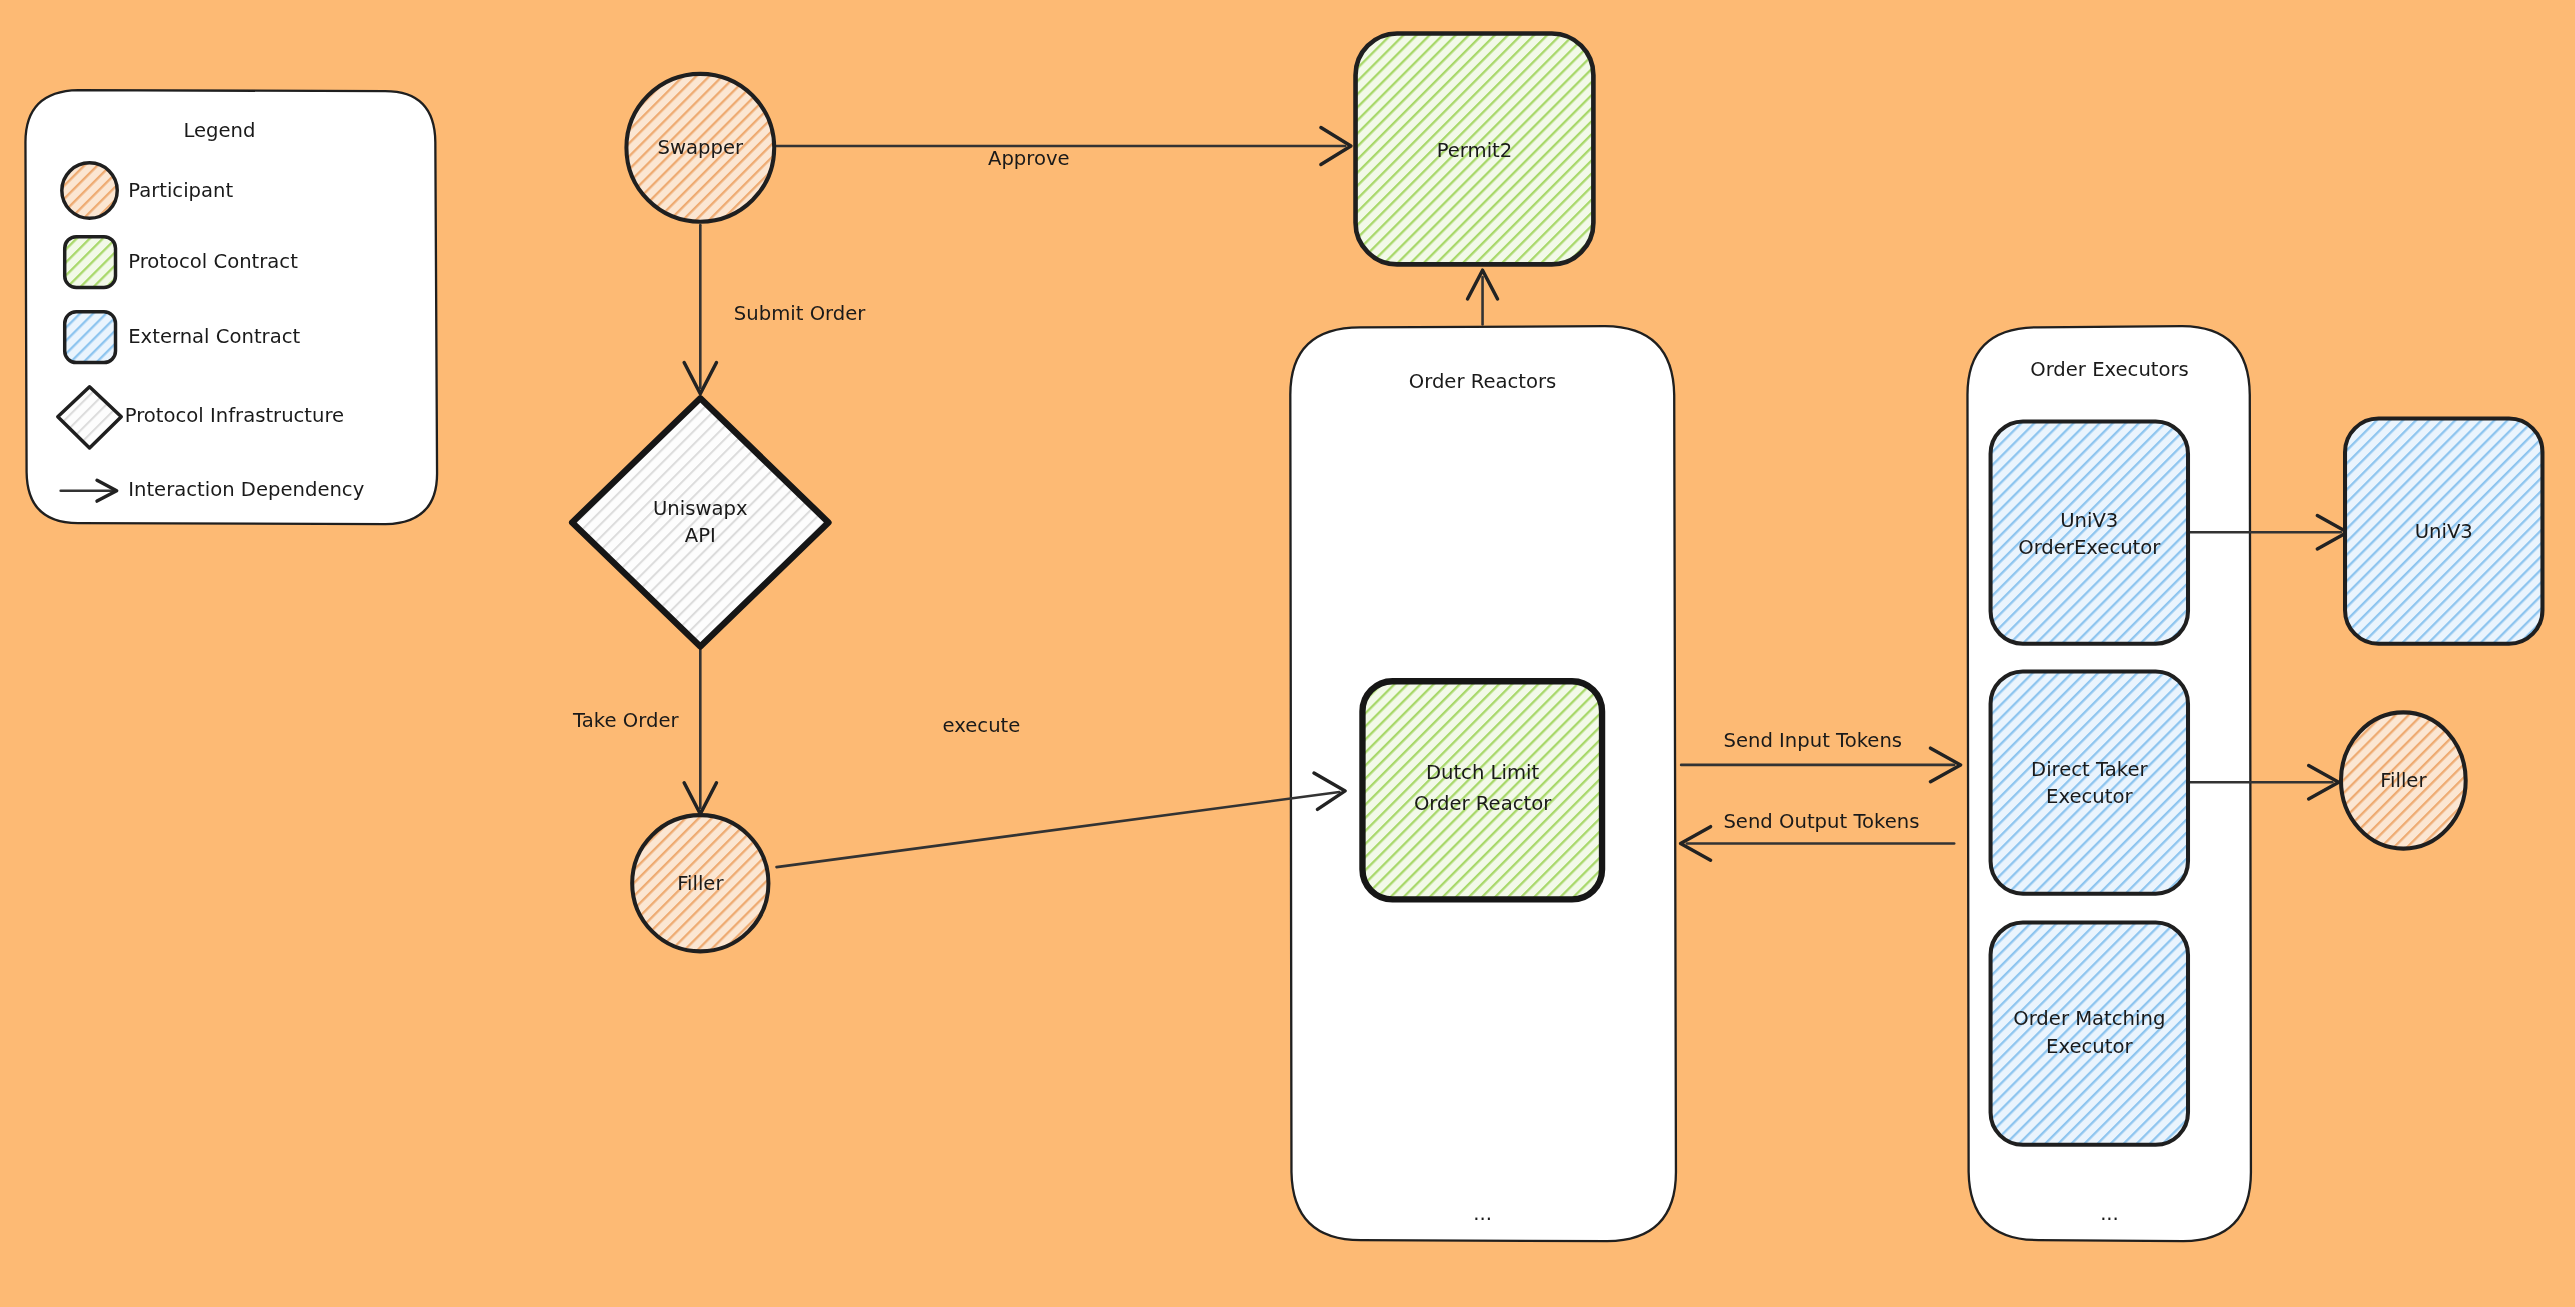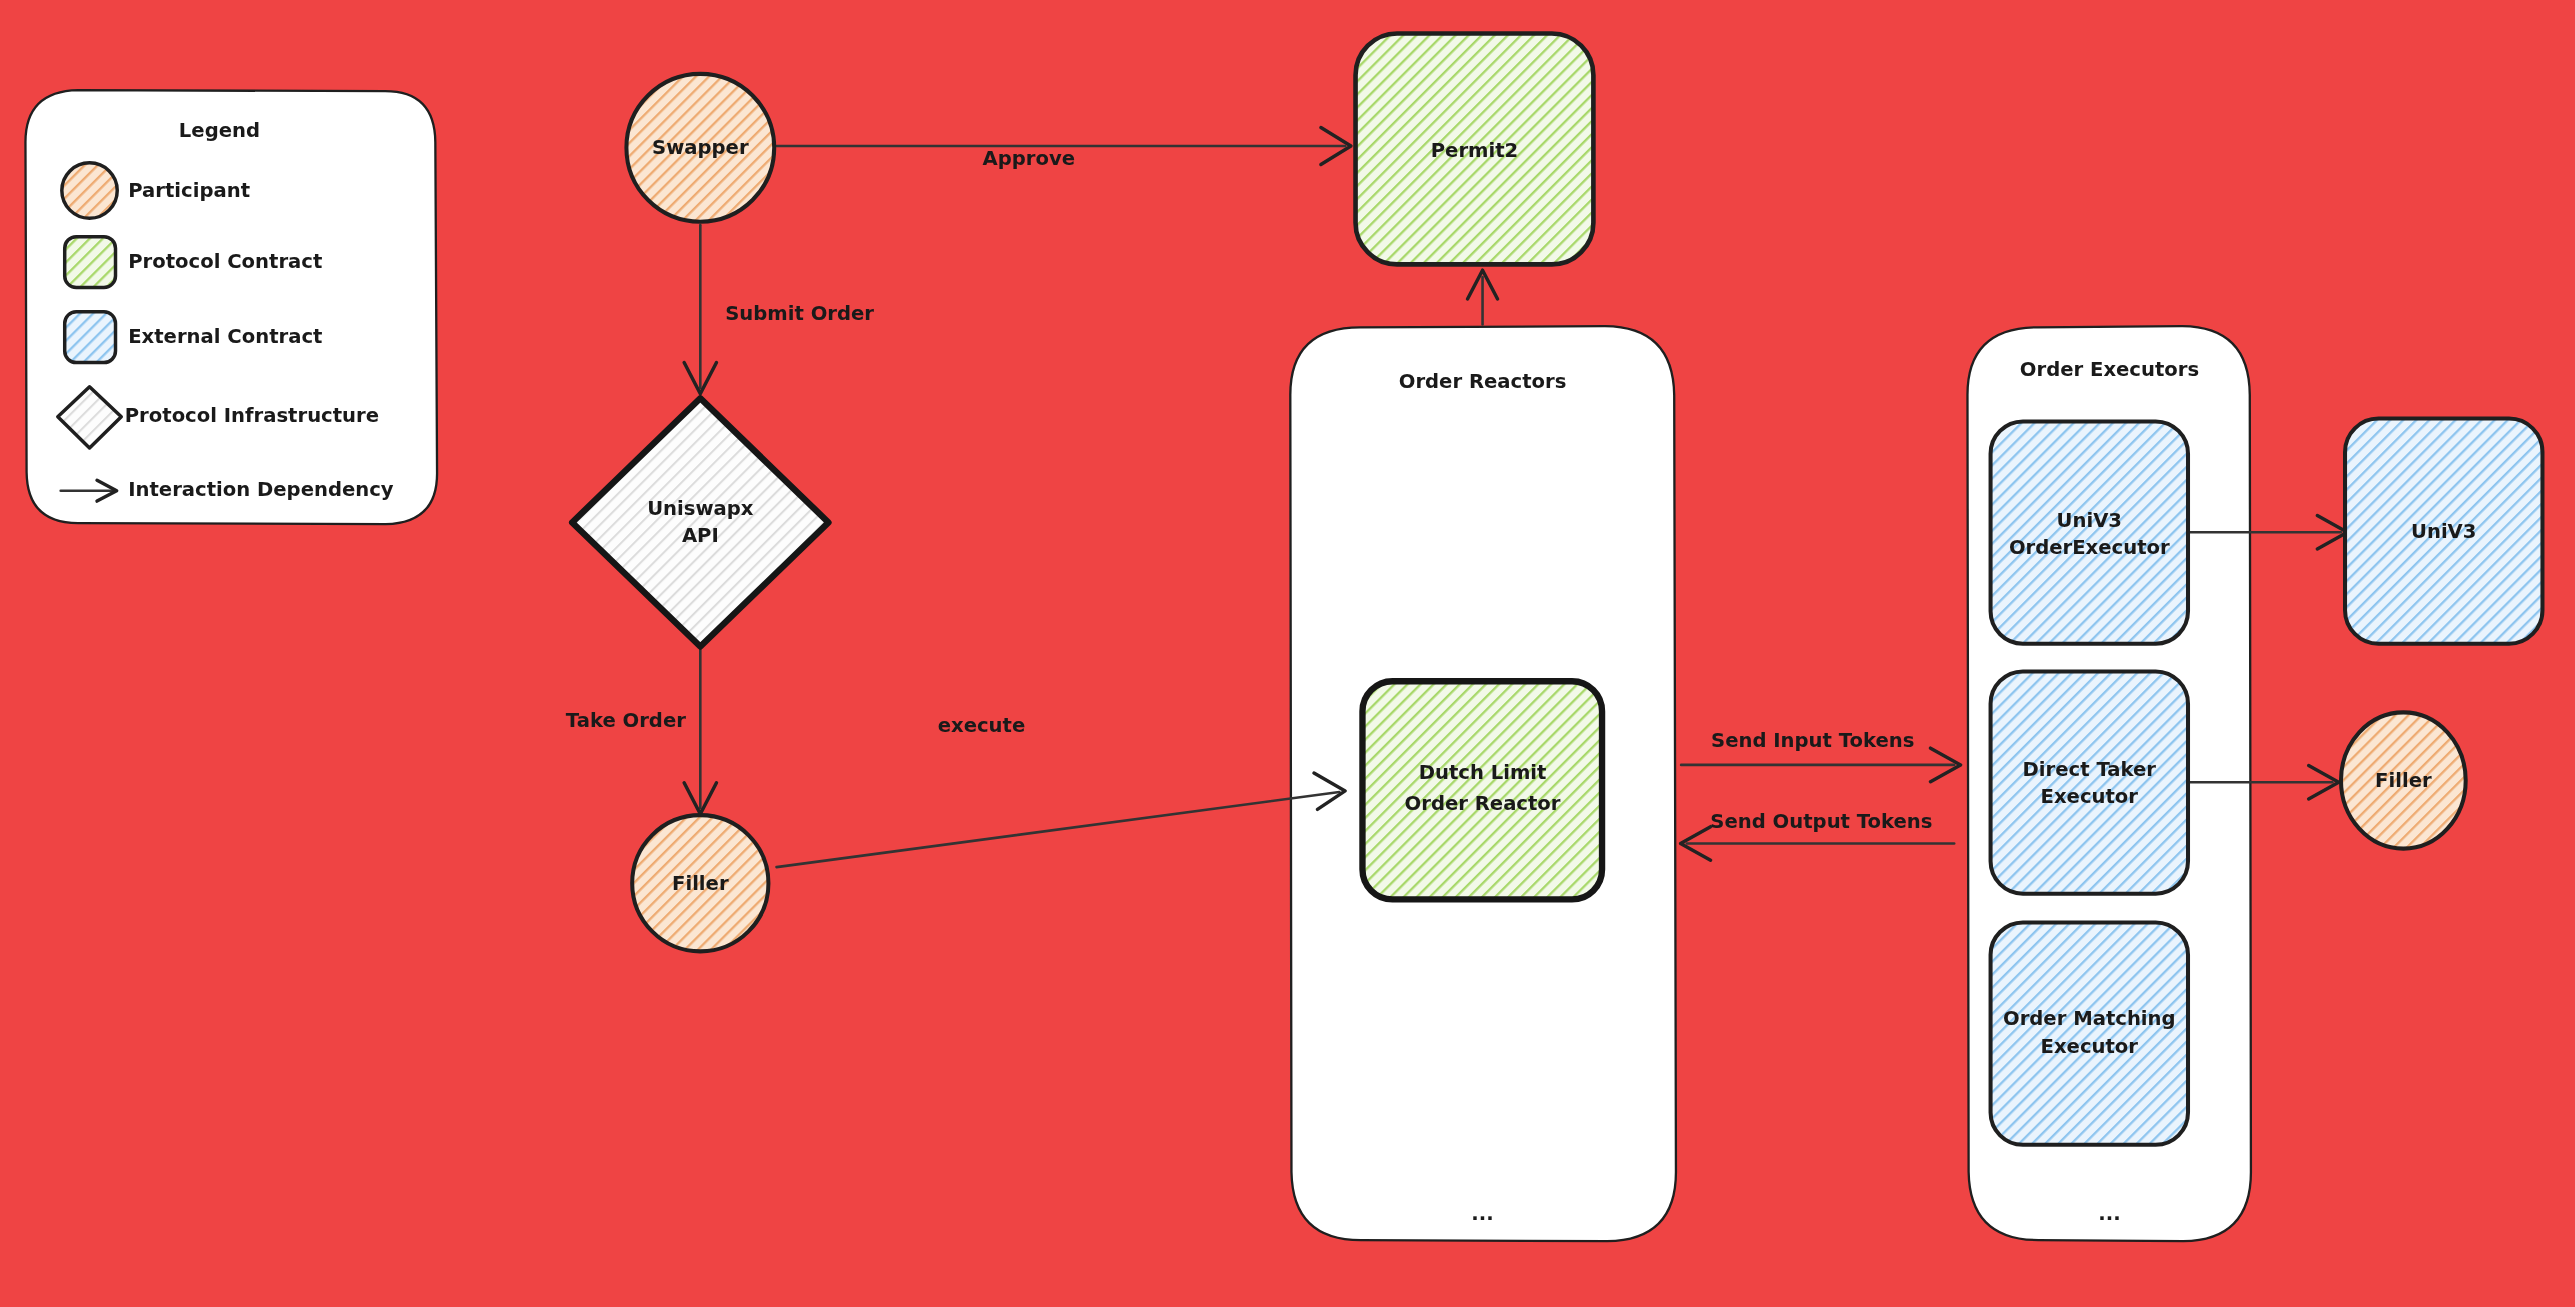--- a/index.html
+++ b/index.html
@@ -4,23 +4,22 @@
 <style>
   html, body {
     margin: 0;
     padding: 0;
     background: #ffffff;
   }
   #canvas {
     position: relative;
     width: 2576px;
     height: 1307px;
-    background: #ef4444;
+    background: #fdba74;
     overflow: hidden;
-    font-weight: bold;
   }
   svg.diagram {
     position: absolute;
     left: 0;
     top: 0;
     width: 2576px;
     height: 1307px;
   }
   .node-label, .group-label, .edge-label, .legend-title, .legend-label {
     font-family: "DejaVu Sans", sans-serif;

